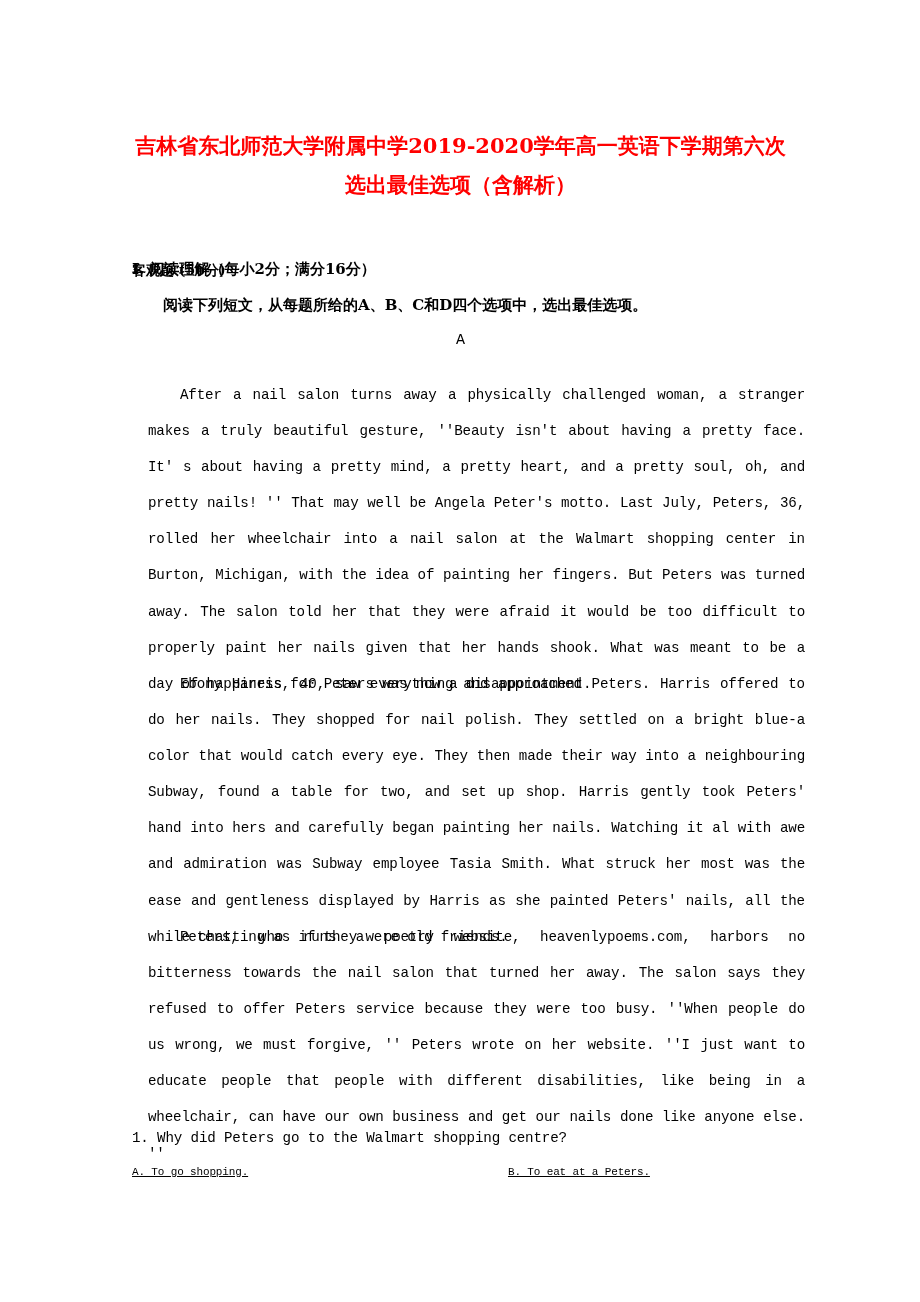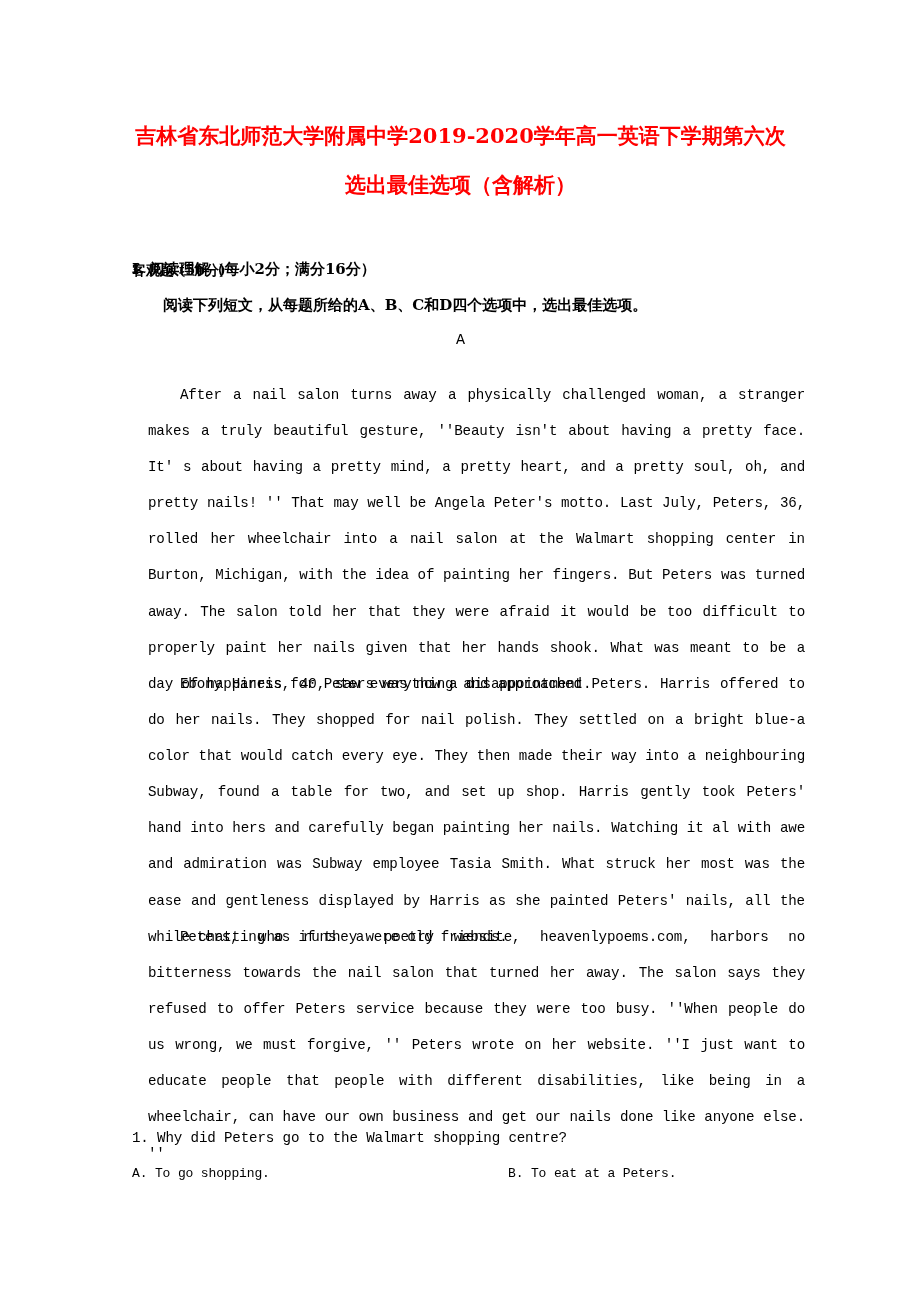--- a/index.html
+++ b/index.html
@@ -24,21 +24,21 @@
       position: absolute;
       left: -10px;
       width: 677px;
       text-align: center;
       color: #ff0000;
       font-family: "DejaVu Serif", serif;
       font-weight: bold;
       font-size: 21px;
       white-space: nowrap;
     }
-    .title.l1 { top: 122px; }
+    .title.l1 { top: 132px; }
     .title.l2 { top: 171px; }
     .sec-head {
       position: absolute;
       top: 223px;
       left: 0;
       width: 657px;
       text-align: left;
       font-family: "DejaVu Serif", serif;
       font-weight: bold;
       font-size: 14px;
@@ -79,23 +79,24 @@
       left: 0;
       font-family: "Liberation Mono", monospace;
       font-size: 14.2px;
       white-space: nowrap;
       letter-spacing: -0.15px;
       text-align: right;
     }
     .option {
       position: absolute;
       font-family: "Liberation Mono", monospace;
-      font-size: 13px;
+      font-size: 11px;
       white-space: nowrap;
       letter-spacing: -0.15px;
+      text-decoration: underline;
     }
   </style>
 </head>
 <body>
 
 <div class="page">
   <div class="title l1">吉林省东北师范大学附属中学2019-2020学年高一英语下学期第六次</div>
   <div class="title l2">选出最佳选项（含解析）</div>
 
   <div class="sec-head">客观题 (56分)</div>

